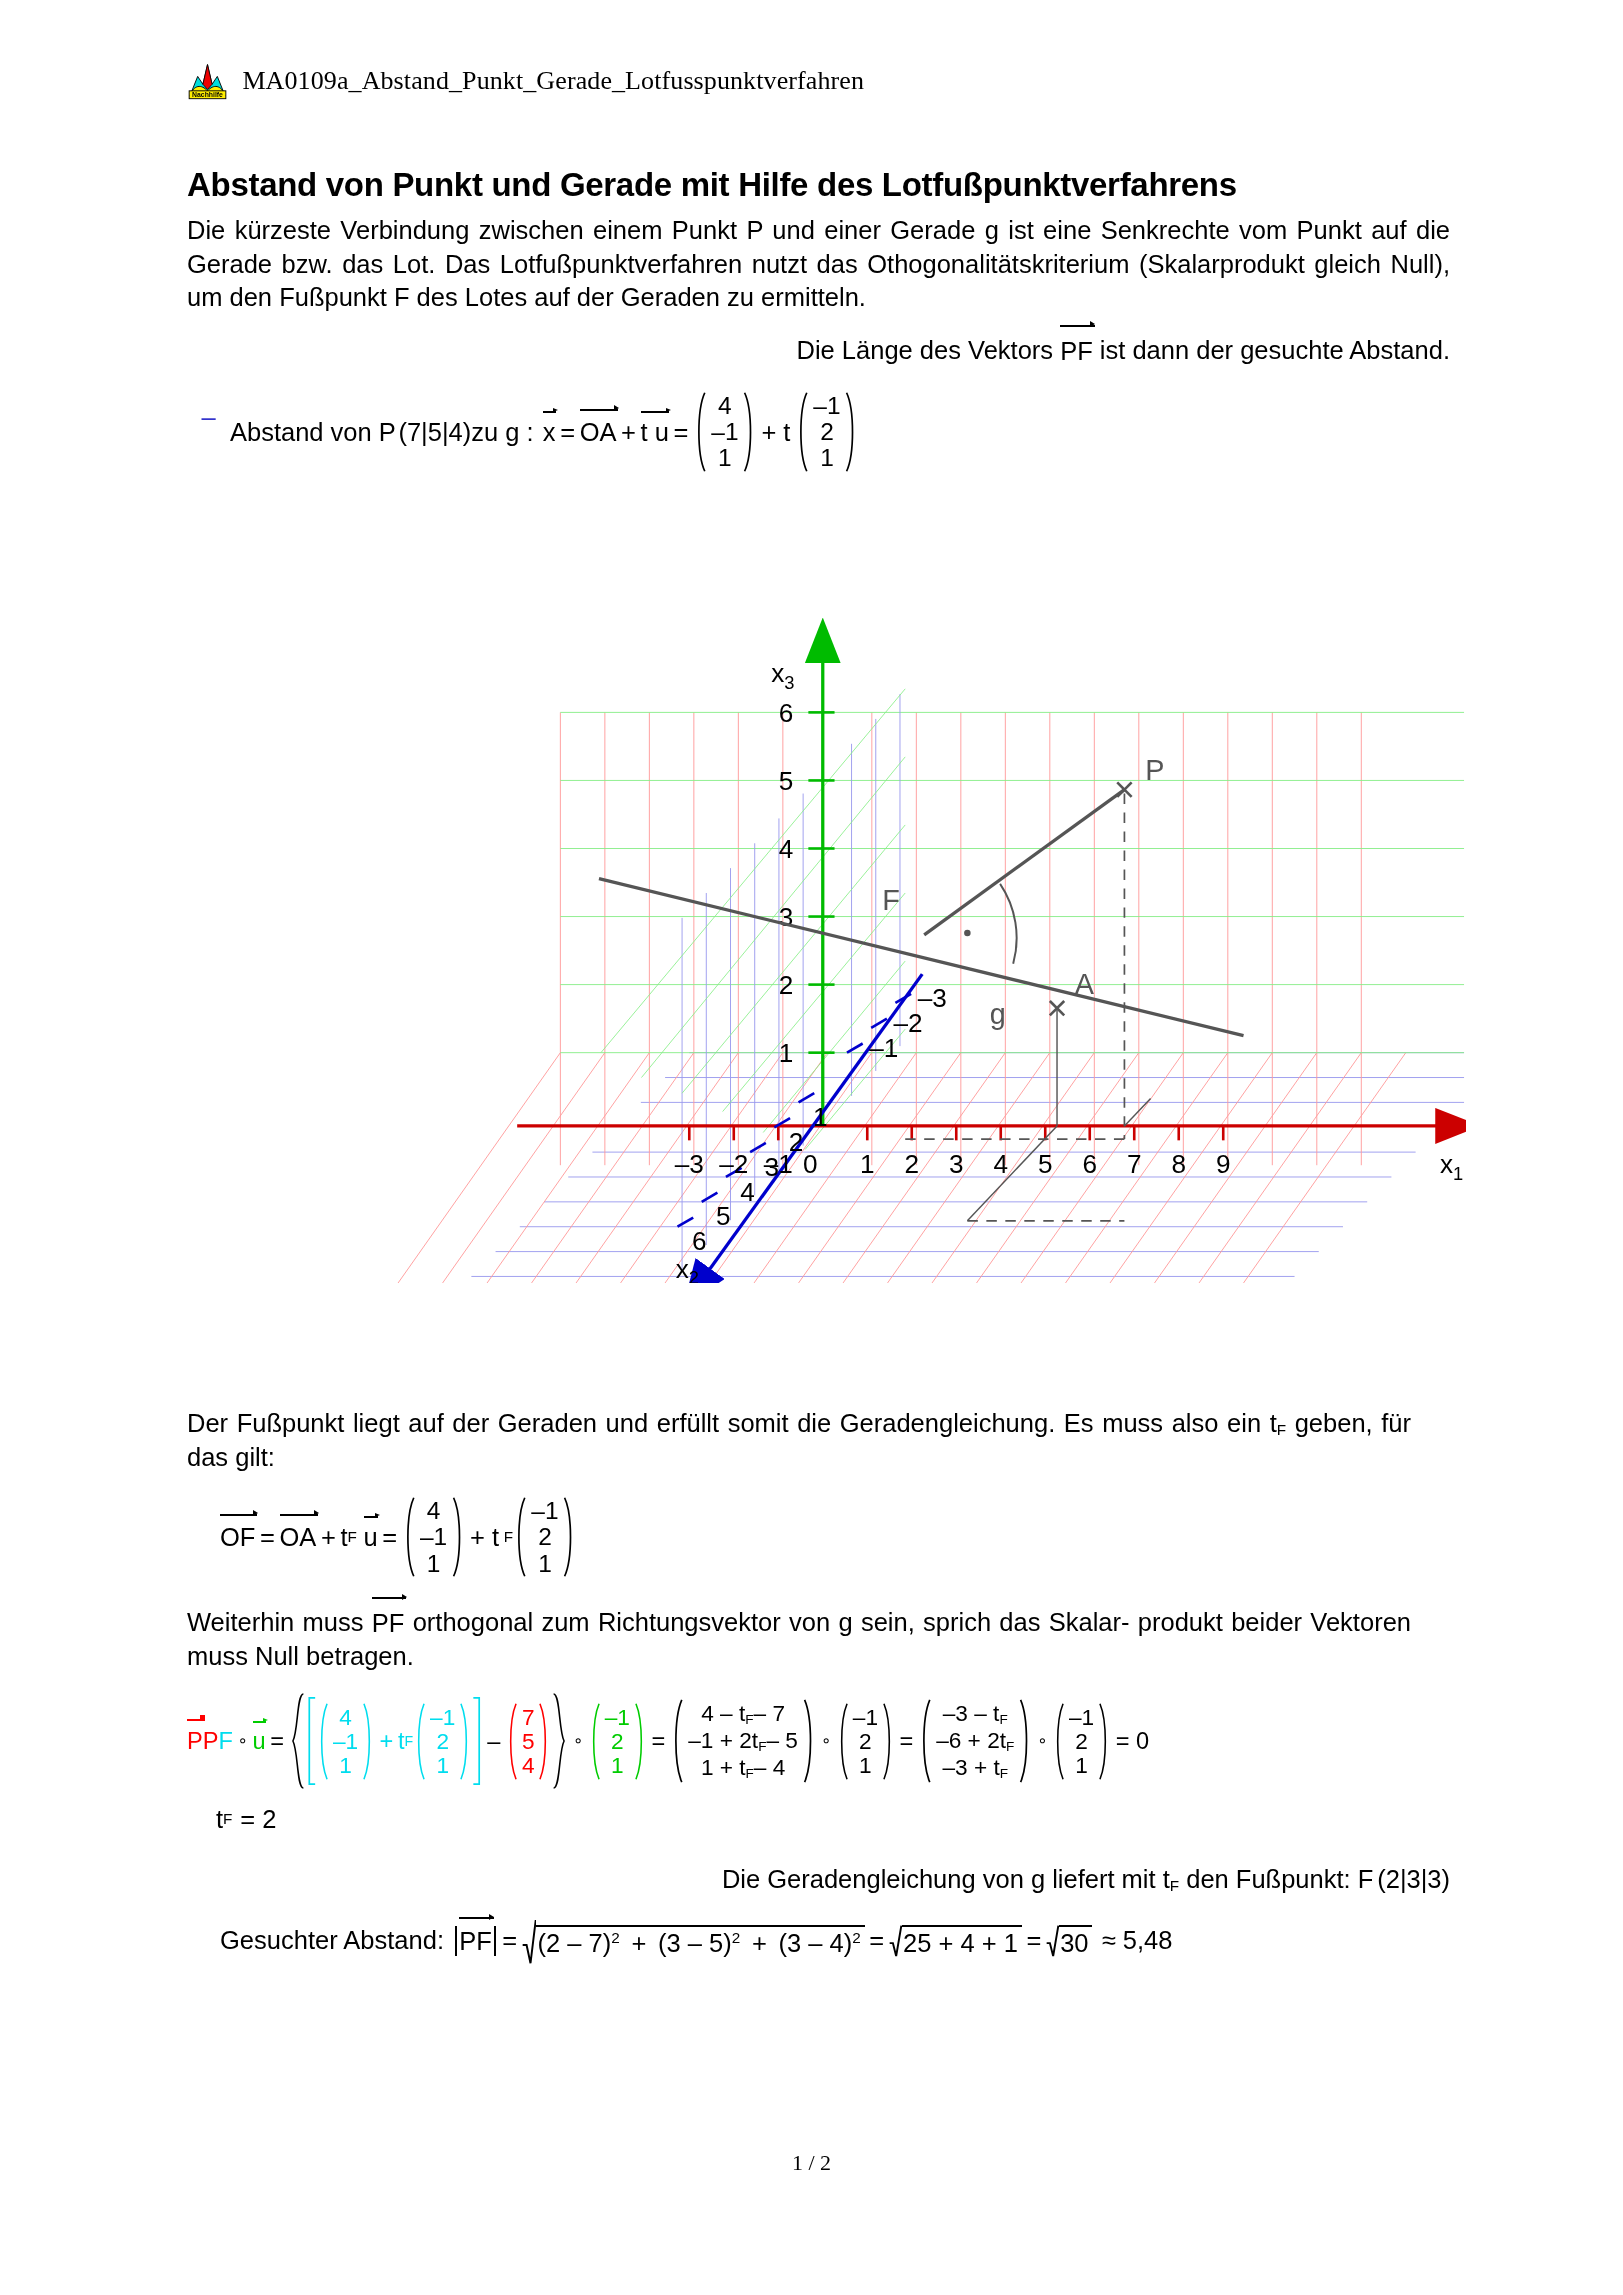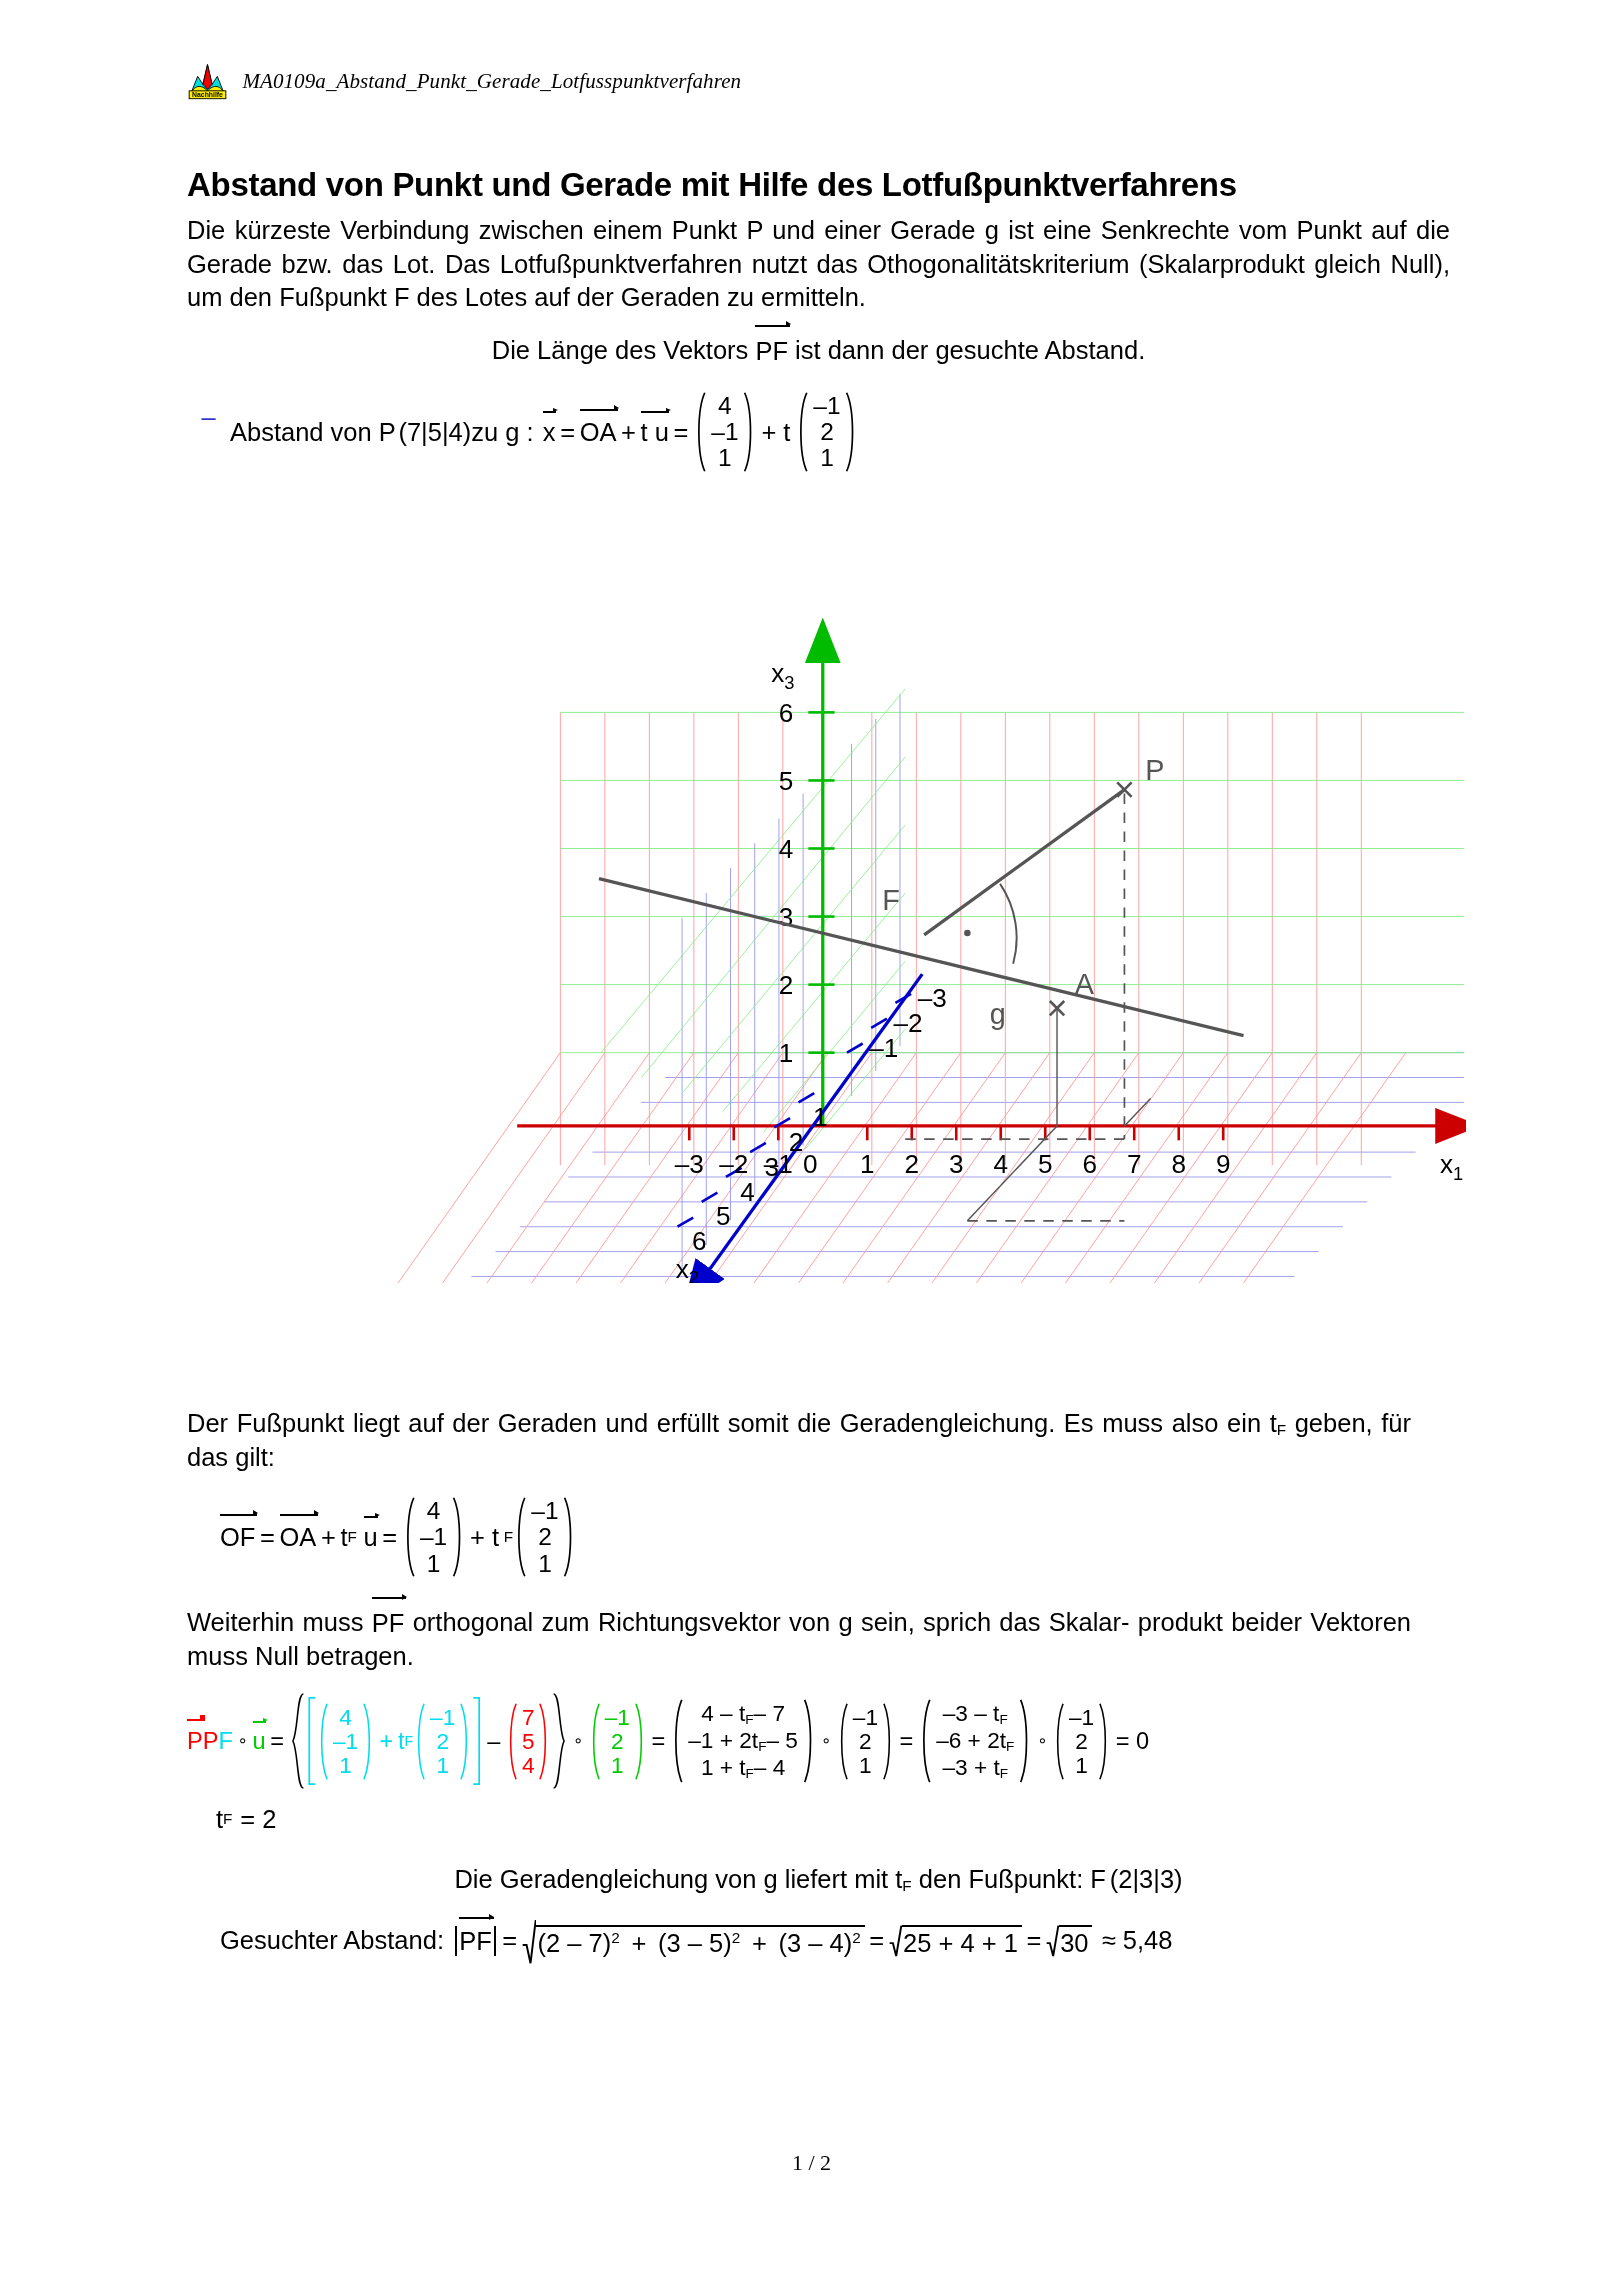--- a/index.html
+++ b/index.html
@@ -14,37 +14,36 @@
   .page { position:absolute; inset:0; }
 
   
   .header {
     position:absolute; left:187px; top:62px;
     display:flex; align-items:center; gap:14.4px;
   }
   .logo { width:41px; height:38px; display:block; }
   .header-title {
     font-family:"Liberation Serif", serif;
-    font-style:italic;
-    font-size:21px;
+    font-size:26px;
     letter-spacing:0.1px;
     white-space:nowrap;
   }
 
   
   .content { position:absolute; left:187px; top:167px; width:1263px; }
   h1.doc-title {
     font-size:33px; font-weight:bold; margin:0 0 10px 0;
     letter-spacing:-0.3px; line-height:1.12;
   }
   p.para {
     font-size:25.5px; line-height:1.32; margin:0 0 18.3px 0;
     text-align:justify; text-justify:inter-word;
   }
-  p.para.nojust { text-align:center; }
+  p.para.nojust { text-align:right; }
   .indent { margin-left:33px; }
 
   .bullet-row {
     display:flex; align-items:flex-start; gap:14.4px;
     margin:22px 0 0 14.4px;
   }
   .dash { color:#3333cc; font-size:25.5px; line-height:1; padding-top:14.4px; }
 
   
   .math { font-size:25.5px; display:flex; align-items:center; flex-wrap:nowrap; }

